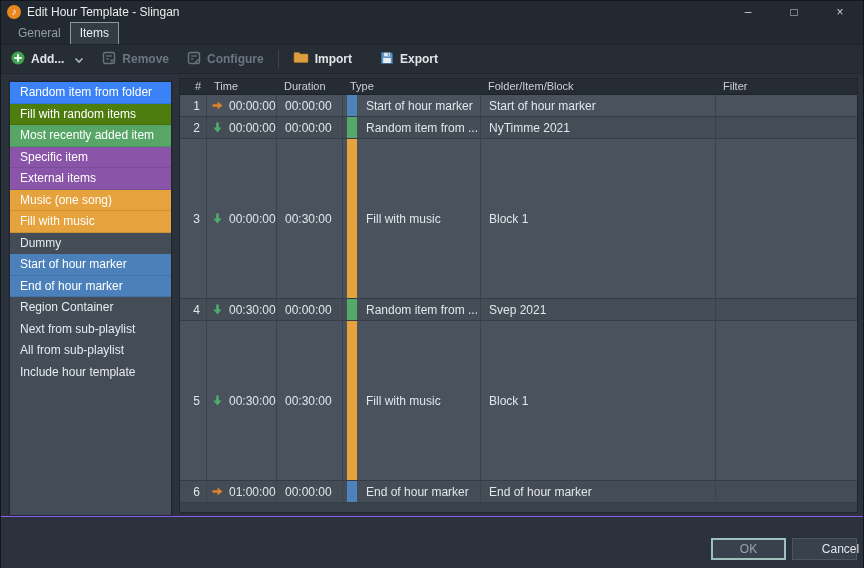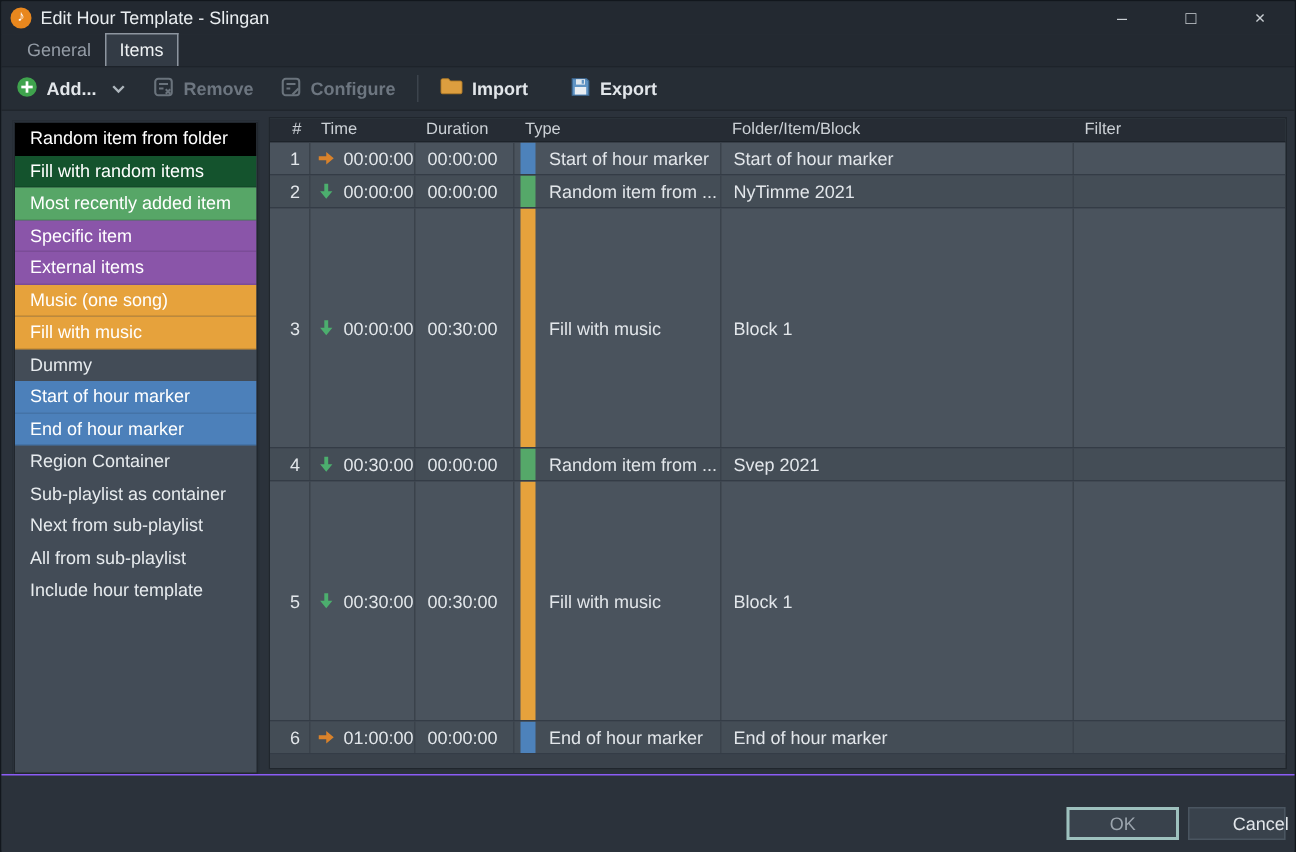--- a/index.html
+++ b/index.html
@@ -155,32 +155,31 @@
             <rect x="3.2" y="7" width="7.6" height="5" fill="#e9eef3"></rect>
           </svg>
       </span>
       <span>Export</span>
     </div>
   </div>
 
   <div class="content">
 
     <div class="palette">
-        <div class="pal-item colored" style="background: #000000;"><span>Random item from folder</span></div>
-        <div class="pal-item colored" style="background: #14532d;"><span>Fill with random items</span></div>
+        <div class="pal-item colored" style="background: #3b82f6;"><span>Random item from folder</span></div>
+        <div class="pal-item colored" style="background: #4d7c0f;"><span>Fill with random items</span></div>
         <div class="pal-item colored" style="background: rgb(87, 166, 103);"><span>Most recently added item</span></div>
         <div class="pal-item colored" style="background: rgb(138, 85, 169);"><span>Specific item</span></div>
         <div class="pal-item colored" style="background: rgb(138, 85, 169);"><span>External items</span></div>
         <div class="pal-item colored" style="background: rgb(230, 162, 60);"><span>Music (one song)</span></div>
         <div class="pal-item colored" style="background: rgb(230, 162, 60);"><span>Fill with music</span></div>
         <div class="pal-item"><span>Dummy</span></div>
         <div class="pal-item colored" style="background: rgb(76, 128, 186);"><span>Start of hour marker</span></div>
         <div class="pal-item colored" style="background: rgb(76, 128, 186);"><span>End of hour marker</span></div>
         <div class="pal-item"><span>Region Container</span></div>
-        <div class="pal-item"><span>Sub-playlist as container</span></div>
         <div class="pal-item"><span>Next from sub-playlist</span></div>
         <div class="pal-item"><span>All from sub-playlist</span></div>
         <div class="pal-item"><span>Include hour template</span></div>
       </div>
 
     <div class="table">
       <div class="thead">
         <div class="th num w-num">#</div>
         <div class="th w-time">Time</div>
         <div class="th w-dur">Duration</div>

